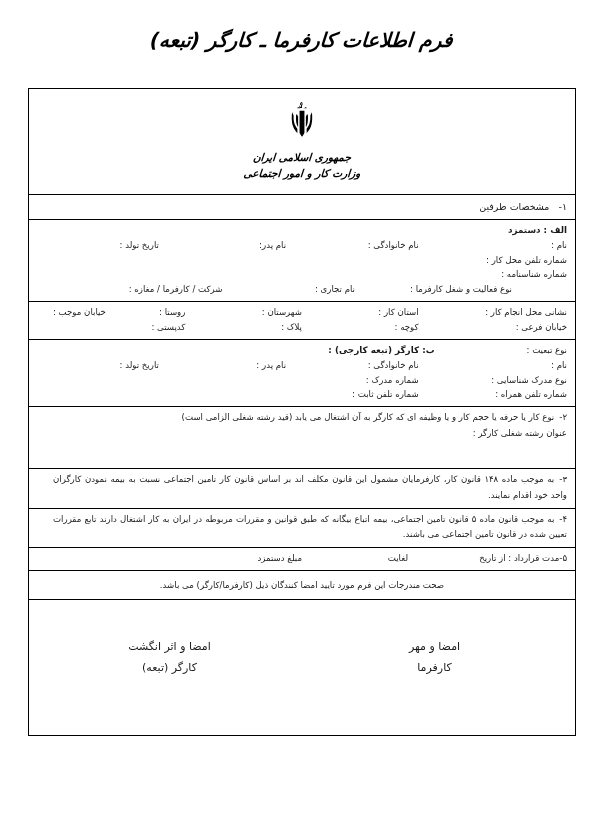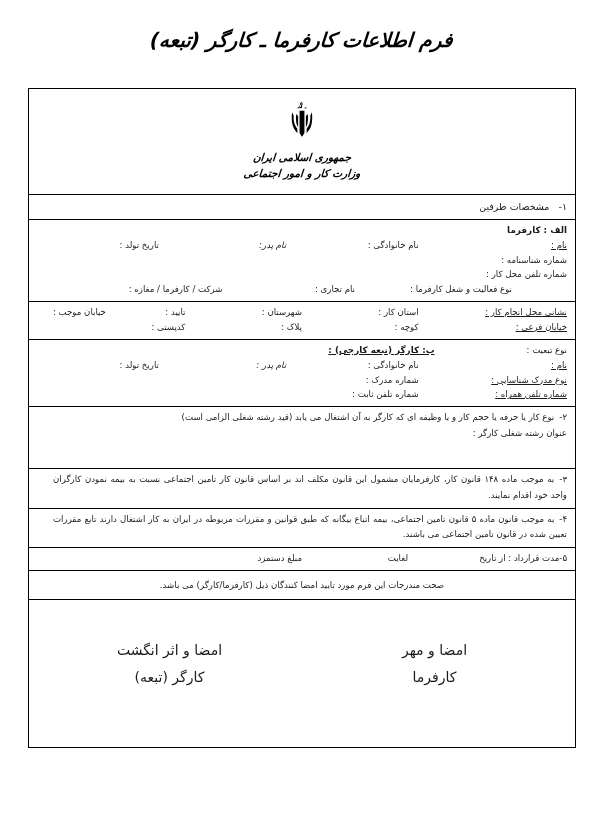--- a/index.html
+++ b/index.html
@@ -96,23 +96,23 @@
   }
   .para .num { margin-left: 5px; }
 
   
   .fgrid {
     display: flex;
     flex-direction: row;
     width: 100%;
   }
   .fgrid > .cell { flex: 0 0 auto; }
-  .c-28 { width: 28%; text-decoration: underline; }
+  .c-28 { width: 28%; }
   .c-25 { width: 25%; }
-  .c-24 { width: 24%; font-style: italic; }
+  .c-24 { width: 24%; }
   .c-23 { width: 23%; }
   .c-22 { width: 22%; }
   .c-20 { width: 20%; }
   .c-15 { width: 15%; }
   .c-30 { width: 30%; }
   .c-34 { width: 34%; }
   .c-40 { width: 40%; text-align: center; }
 
   .blank-space { height: 24px; }
 
@@ -126,21 +126,21 @@
 
   
   .sig-area {
     display: flex;
     flex-direction: row;
     padding: 34px 0 52px 0;
   }
   .sig-block {
     width: 50%;
     text-align: center;
-    font-size: 14px;
+    font-size: 11px;
     line-height: 1.9;
   }
 </style>
 </head>
 <body>
 
 <div class="page-title">فرم اطلاعات کارفرما ـ کارگر (تبعه)</div>
 
 <div class="form-box">
 
@@ -161,45 +161,45 @@
     <div class="org-line">جمهوری اسلامی ایران</div>
     <div class="org-line">وزارت کار و امور اجتماعی</div>
   </div>
 
   <div class="row section-head">
     <span class="num">۱-</span>
     <span>مشخصات طرفین</span>
   </div>
 
   <div class="row">
-    <div class="sub-head">الف : کارفرما</div>
+    <div class="sub-head">الف : دستمزد</div>
 
     <div class="fgrid">
       <div class="cell c-28 lbl">نام :</div>
       <div class="cell c-25 lbl">نام خانوادگی :</div>
       <div class="cell c-24 lbl">نام پدر:</div>
       <div class="cell c-23 lbl">تاریخ تولد :</div>
     </div>
 
+    <div class="lbl">شماره تلفن محل کار :</div>
     <div class="lbl">شماره شناسنامه :</div>
-    <div class="lbl">شماره تلفن محل کار :</div>
 
     <div class="fgrid">
       <div class="cell c-40 lbl">نوع فعالیت و شغل کارفرما :</div>
       <div class="cell c-25 lbl">نام تجاری :</div>
       <div class="cell c-34 lbl">شرکت / کارفرما / مغازه :</div>
     </div>
   </div>
 
   <div class="row">
     <div class="fgrid">
       <div class="cell c-28 lbl">نشانی محل انجام کار :</div>
       <div class="cell c-22 lbl">استان کار :</div>
       <div class="cell c-22 lbl">شهرستان :</div>
-      <div class="cell c-15 lbl">تایید :</div>
+      <div class="cell c-15 lbl">روستا :</div>
       <div class="cell c-15 lbl">خیابان موجب :</div>
     </div>
     <div class="fgrid">
       <div class="cell c-28 lbl">خیابان فرعی :</div>
       <div class="cell c-22 lbl">کوچه :</div>
       <div class="cell c-22 lbl">پلاک :</div>
       <div class="cell c-15 lbl">کدپستی :</div>
       <div class="cell c-15 lbl"></div>
     </div>
   </div>

